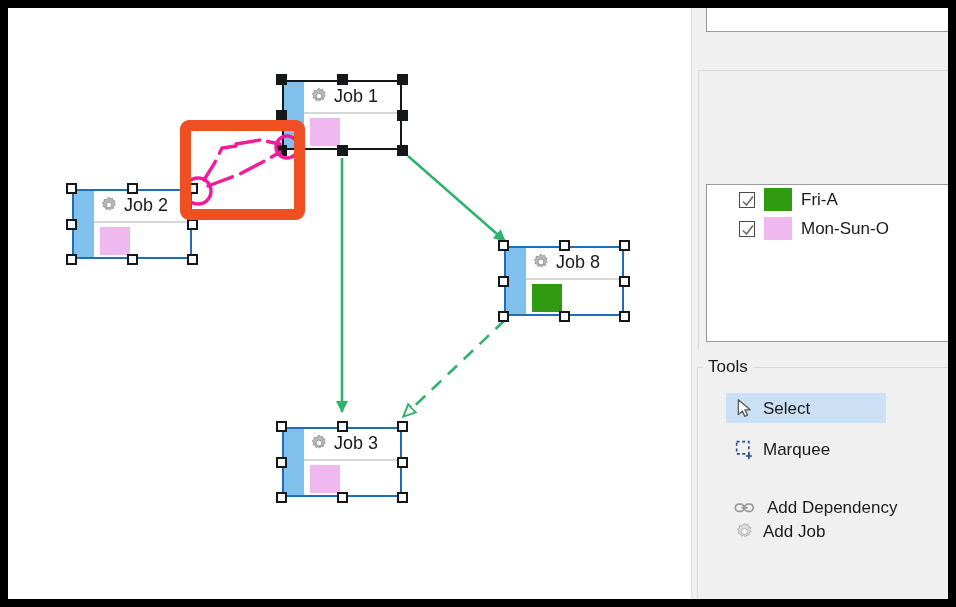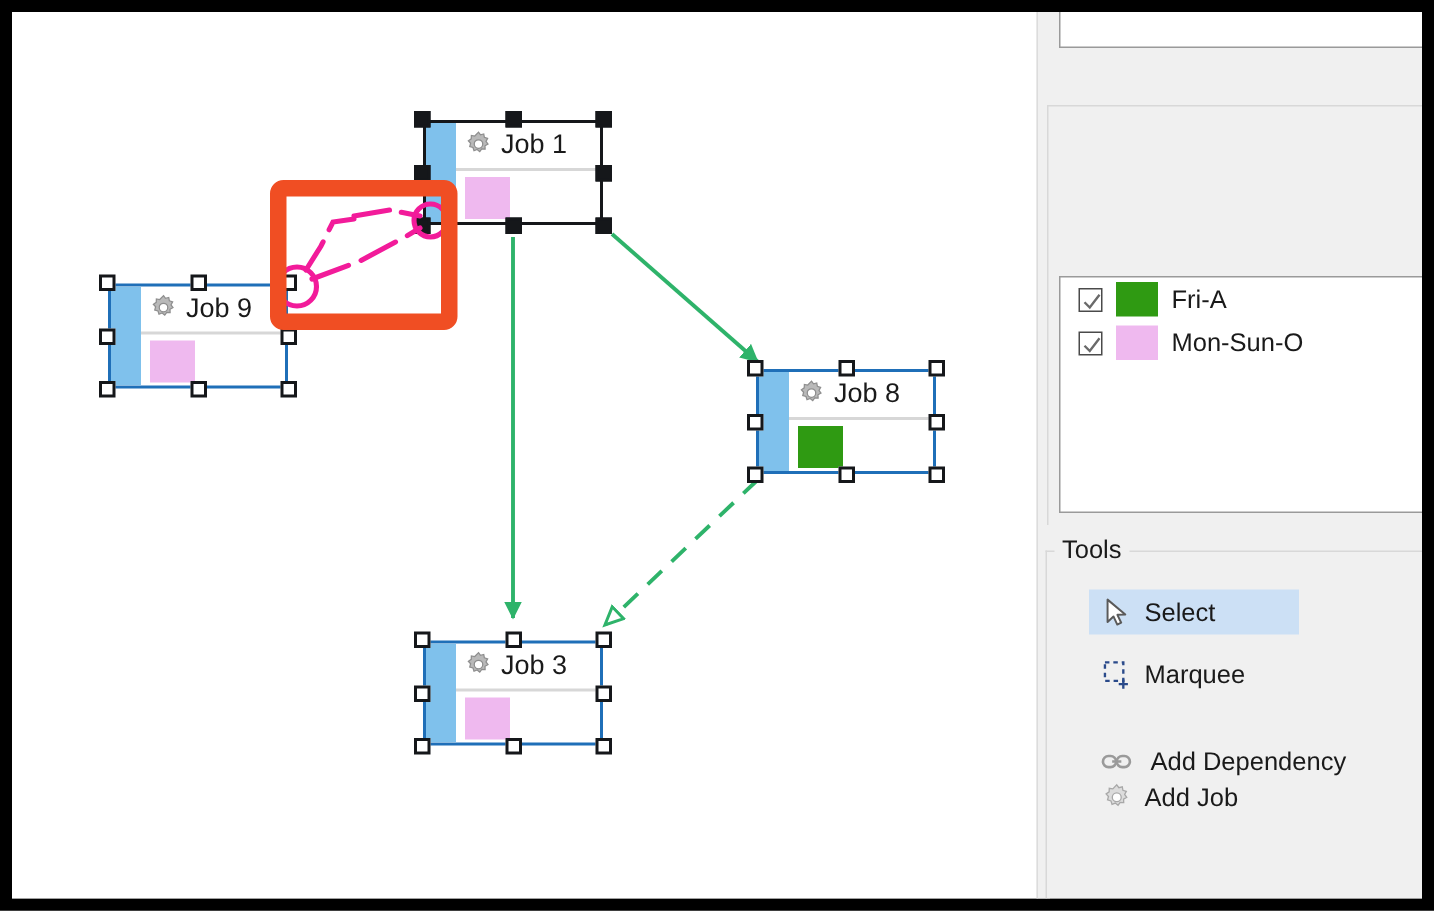--- a/index.html
+++ b/index.html
@@ -203,41 +203,42 @@
     height: 158px;
     box-sizing: border-box;
     background: #ffffff;
     border: 1px solid #9a9a9a;
   }
   .legend-row {
     display: flex;
     align-items: center;
     gap: 9px;
     padding: 3px 0 3px 12px;
+    margin-left: 20px;
   }
   .legend-sw {
     width: 28px;
     height: 23px;
     flex: none;
   }
 
   .tool-row {
     position: absolute;
     left: 718px;
     display: flex;
     align-items: center;
     gap: 8px;
     height: 30px;
     padding: 0 8px;
     box-sizing: border-box;
     white-space: nowrap;
   }
   .tool-row.sel {
     background: #cce0f5;
-    width: 140px;
+    width: 160px;
   }
   .tool-label {
     font-size: 17px;
     color: #1a1a1a;
     line-height: 1;
   }
   .tool-ic { width: 21px; height: 21px; flex: none; display: block; }
 </style>
 </head>
 <body>
@@ -333,21 +334,21 @@
     </div>
 
     <div class="node" style="left:58px; top:175px; width:132px; height:82px;">
       <div class="node-box">
         <div class="node-leftbar"></div>
         <div class="node-head">
           <svg class="gear-ic" viewBox="0 0 24 24">
             <path fill="#b9b9b9" stroke="#8e8e8e" stroke-width="1" d="M12 2.5l1.6 2.2 2.6-.7.5 2.7 2.6.8-1.3 2.4 1.6 2.2-2.4 1.3.1 2.7-2.7-.2-1.6 2.2-2.1-1.7-2.5 1-.8-2.6-2.6-.8.7-2.6-1.8-2 2.3-1.5.1-2.7 2.7.4z"></path>
             <circle cx="12" cy="12" r="3.4" fill="#ffffff" stroke="#8e8e8e" stroke-width="1"></circle>
           </svg>
-          <span class="node-title">Job 9</span>
+          <span class="node-title">Job 2</span>
         </div>
         <div class="node-divider"></div>
         <div class="node-swatch" style="background:#efb9ef;"></div>
       </div>
       <div class="handle" style="left:0;top:0;"></div>
       <div class="handle" style="left:60.5px;top:0;"></div>
       <div class="handle" style="left:121px;top:0;"></div>
       <div class="handle" style="left:0;top:35.5px;"></div>
       <div class="handle" style="left:121px;top:35.5px;"></div>
       <div class="handle" style="left:0;top:71px;"></div>

